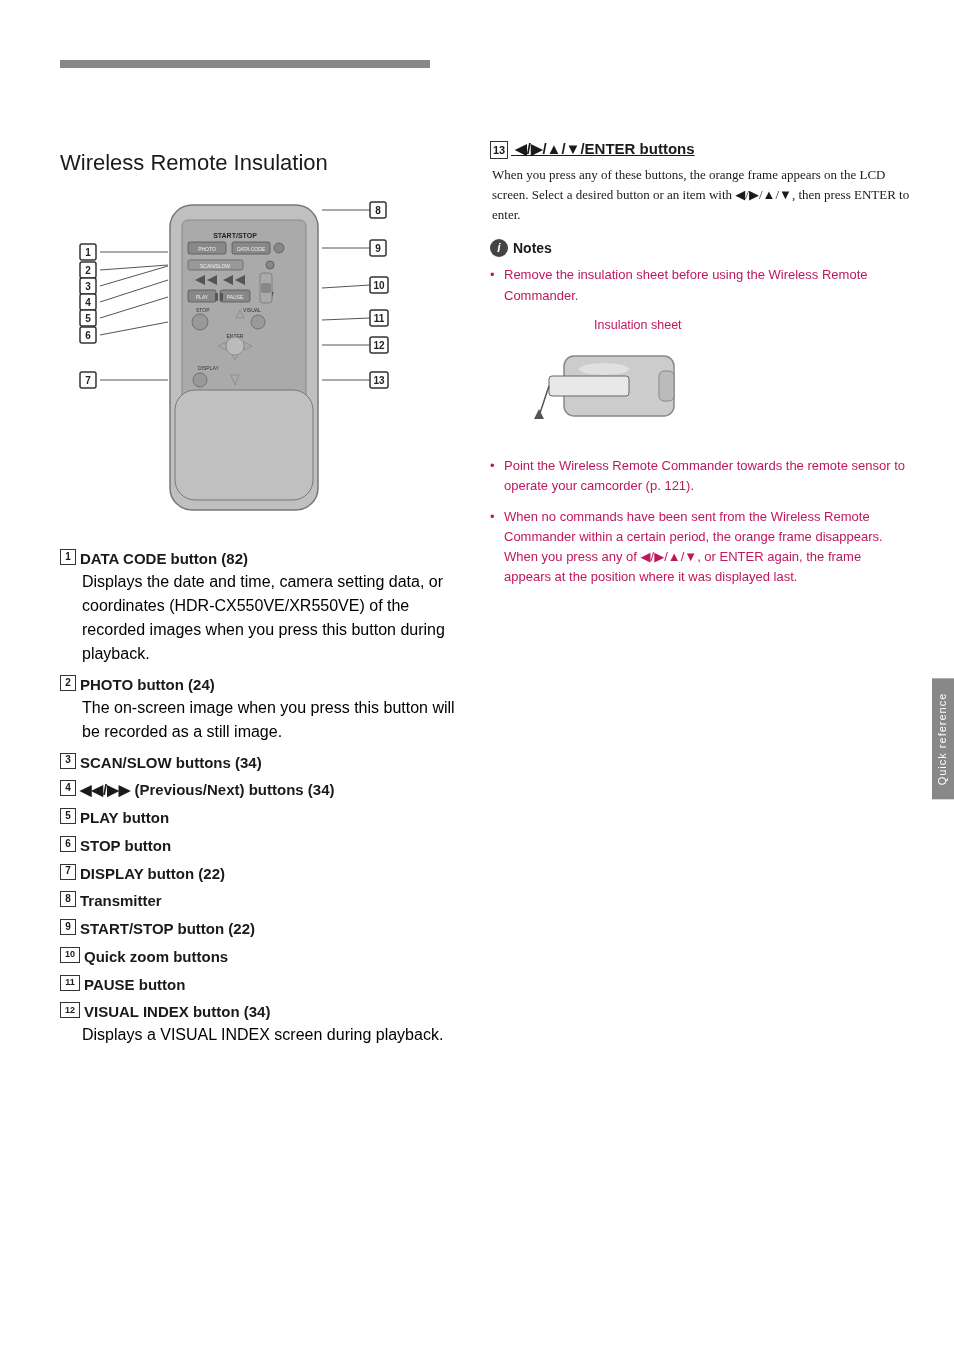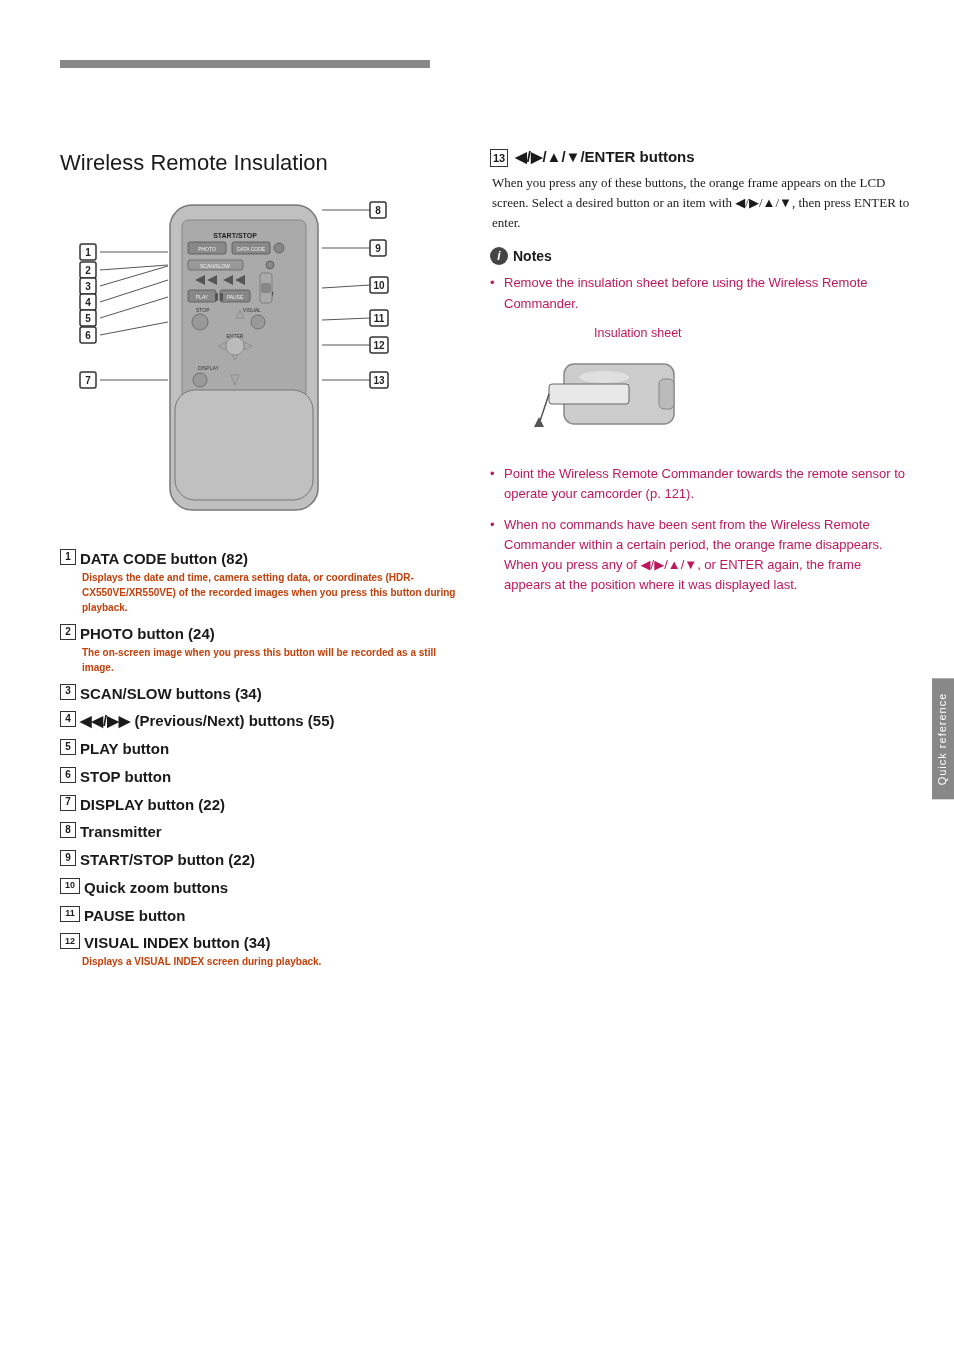--- a/index.html
+++ b/index.html
@@ -82,32 +82,32 @@
       flex-shrink: 0;
       margin-top: 1px;
     }
     .item-text {
       font-weight: bold;
       font-size: 15px;
       text-align: center;
     }
     .item-desc {
       margin-left: 22px;
-      font-size: 10px;
-      color: #c2410c;
+      font-size: 16px;
+      color: #000000;
       line-height: 1.5;
       margin-bottom: 8px;
-      font-weight: bold;
     }
     
     .section-heading {
       font-size: 15px;
       font-weight: bold;
       margin-bottom: 6px;
-      margin-top: 8px;
+      margin-top: 0;
+      text-decoration: underline;
     }
     .section-heading .num-box {
       display: inline-flex;
       align-items: center;
       justify-content: center;
       min-width: 18px;
       height: 18px;
       border: 1.5px solid #333;
       font-size: 11px;
       font-weight: bold;
@@ -346,21 +346,21 @@
       </li>
       <li>
         <div class="item-label">
           <span class="item-num-box">3</span>
           <span class="item-text">SCAN/SLOW buttons (34)</span>
         </div>
       </li>
       <li>
         <div class="item-label">
           <span class="item-num-box">4</span>
-          <span class="item-text">◀◀/▶▶ (Previous/Next) buttons (55)</span>
+          <span class="item-text">◀◀/▶▶ (Previous/Next) buttons (34)</span>
         </div>
       </li>
       <li>
         <div class="item-label">
           <span class="item-num-box">5</span>
           <span class="item-text">PLAY button</span>
         </div>
       </li>
       <li>
         <div class="item-label">

